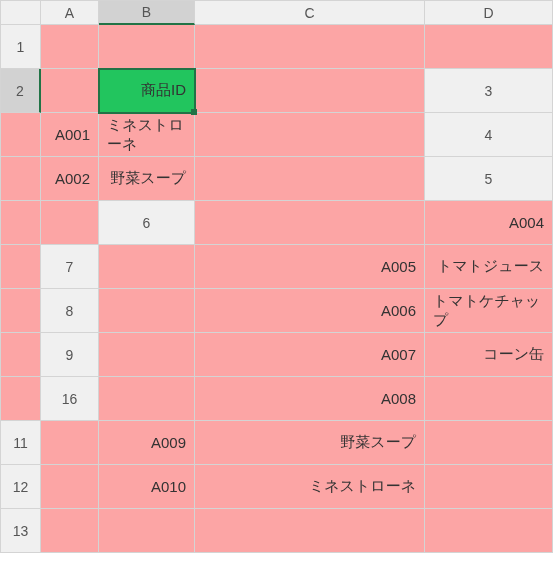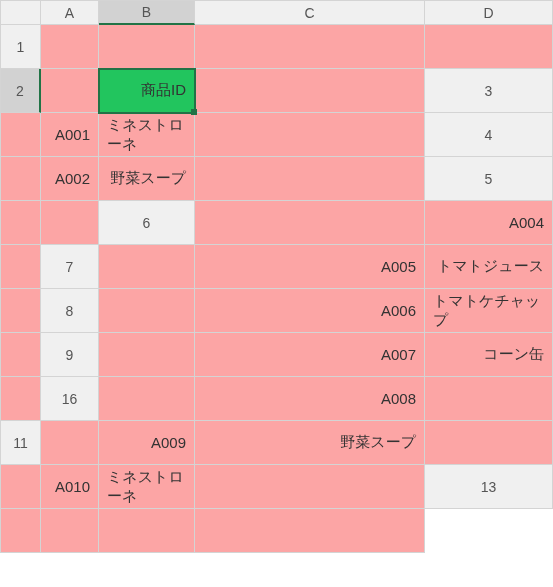--- a/index.html
+++ b/index.html
@@ -132,20 +132,21 @@
   <div class="cell"></div>
   <div class="cell">A008</div>
   <div class="cell"></div>
 
   <div class="rowhdr">11</div>
   <div class="cell"></div>
   <div class="cell">A009</div>
   <div class="cell">野菜スープ</div>
   <div class="cell"></div>
 
+  <div class="rowhdr">12</div>
   <div class="cell"></div>
   <div class="cell">A010</div>
   <div class="cell">ミネストローネ</div>
   <div class="cell"></div>
 
   <div class="rowhdr">13</div>
   <div class="cell"></div>
   <div class="cell"></div>
   <div class="cell"></div>
   <div class="cell"></div>

